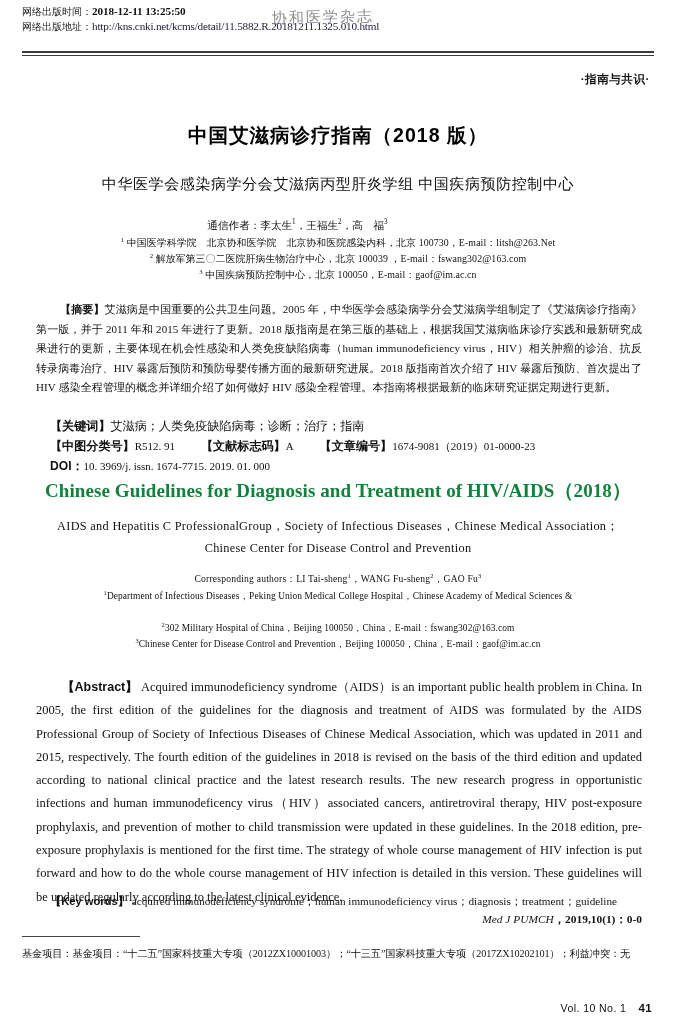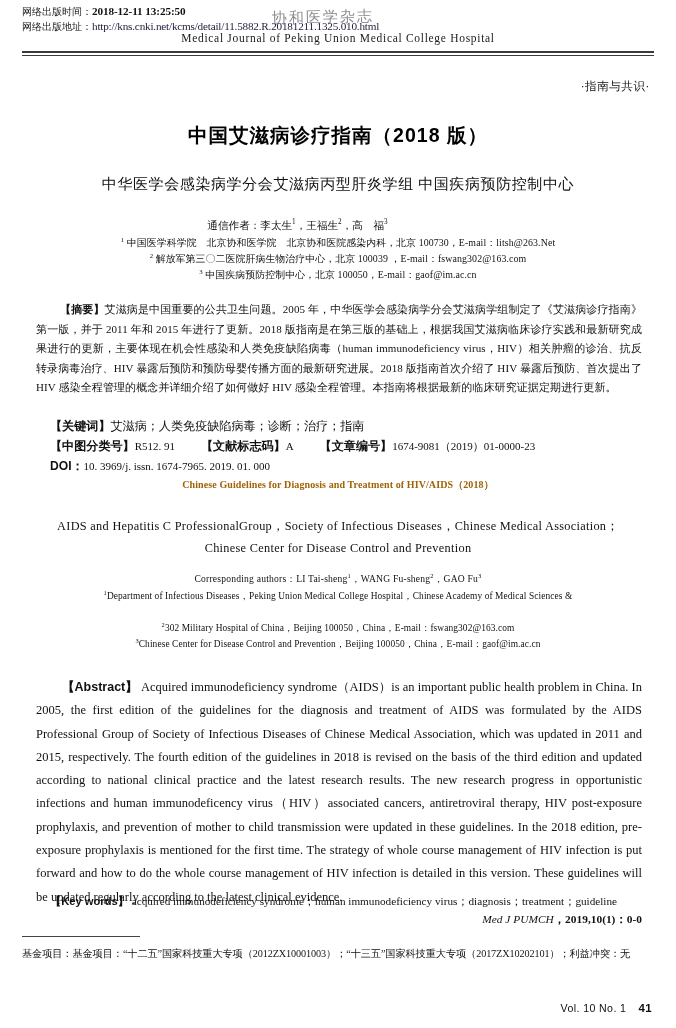--- a/index.html
+++ b/index.html
@@ -87,25 +87,25 @@
     left: 22px;
     width: 632px;
     height: 5px;
     border-top: 2.4px solid #3a3a3a;
     border-bottom: 1px solid #3a3a3a;
   }
 
   
   .section-mark {
     position: absolute;
-    top: 79px;
+    top: 72px;
     right: 26px;
     font-family: "Liberation Sans", "DejaVu Sans", sans-serif;
     font-size: 11.5px;
-    font-weight: normal;
+    font-weight: bold;
     color: #111;
     letter-spacing: 0.6px;
   }
 
   
   .title-cn {
     position: absolute;
     top: 122px;
     left: 0;
     width: 676px;
@@ -182,24 +182,24 @@
   .smallnum { font-size: 11px; }
 
   
   .title-en {
     position: absolute;
     top: 478px;
     left: 0;
     width: 676px;
     text-align: center;
     font-family: "Liberation Serif", "DejaVu Serif", serif;
-    font-size: 10px;
+    font-size: 19px;
     font-weight: bold;
     letter-spacing: 0.1px;
-    color: #a16207;
+    color: #15803d;
   }
   .group-en {
     position: absolute;
     left: 0;
     width: 676px;
     text-align: center;
     font-size: 12.3px;
     letter-spacing: 0.3px;
     color: #111;
   }
@@ -309,21 +309,20 @@
     <div class="cnki-line">
       <span class="cnki-label">网络出版时间：</span><span class="cnki-value">2018-12-11 13:25:50</span>
     </div>
     <div class="cnki-line">
       <span class="cnki-label">网络出版地址：</span><span class="cnki-url">http://kns.cnki.net/kcms/detail/11.5882.R.20181211.1325.010.html</span>
     </div>
   </div>
 
   <div class="watermark">协和医学杂志</div>
 
-  <div class="journal-en">Medical Journal of Peking Union Medical College Hospital</div>
 
   <div class="rule-double"></div>
 
   <div class="section-mark">·指南与共识·</div>
 
   <div class="title-cn">中国艾滋病诊疗指南（2018 版）</div>
   <div class="authors-cn-group">中华医学会感染病学分会艾滋病丙型肝炎学组  中国疾病预防控制中心</div>
 
   <div class="corresp-cn"><span>通信作者：</span><span>李太生<sup>1</sup>，王福生<sup>2</sup>，高　福<sup>3</sup></span></div>
 
@@ -339,21 +338,21 @@
 
   <div class="meta-cn kw">
     <span class="bk">【关键词】</span><span>艾滋病；人类免疫缺陷病毒；诊断；治疗；指南</span>
   </div>
 
   <div class="meta-cn clc">
     <span class="bk">【中图分类号】</span><span class="smallnum">R512. 91</span><span class="gap"></span><span class="bk">【文献标志码】</span><span class="smallnum">A</span><span class="gap"></span><span class="bk">【文章编号】</span><span class="smallnum">1674-9081（2019）01-0000-23</span>
   </div>
 
   <div class="meta-cn doi">
-    <span class="bk">DOI：</span><span class="smallnum">10. 3969/j. issn. 1674-7965. 2019. 01. 000</span>
+    <span class="bk">DOI：</span><span class="smallnum">10. 3969/j. issn. 1674-7715. 2019. 01. 000</span>
   </div>
 
   <div class="title-en">Chinese Guidelines for Diagnosis and Treatment of HIV/AIDS（2018）</div>
   <div class="group-en g2">Chinese Center for Disease Control and Prevention</div>
   <div class="group-en g1">AIDS and Hepatitis C ProfessionalGroup，Society of Infectious Diseases，Chinese Medical Association；</div>
 
   <div class="corresp-en">Corresponding authors：LI Tai-sheng<sup>1</sup>，WANG Fu-sheng<sup>2</sup>，GAO Fu<sup>3</sup></div>
   <div class="affil-en e1"><sup>1</sup>Department of Infectious Diseases，Peking Union Medical College Hospital，Chinese Academy of Medical Sciences &amp;</div>
   <div class="affil-en e3"><sup>2</sup>302 Military Hospital of China，Beijing 100050，China，E-mail：fswang302@163.com</div>
   <div class="affil-en e4"><sup>3</sup>Chinese Center for Disease Control and Prevention，Beijing 100050，China，E-mail：gaof@im.ac.cn</div>

